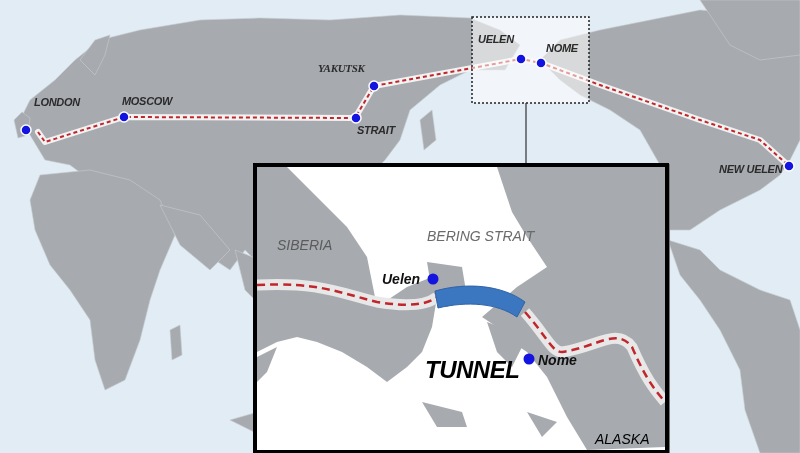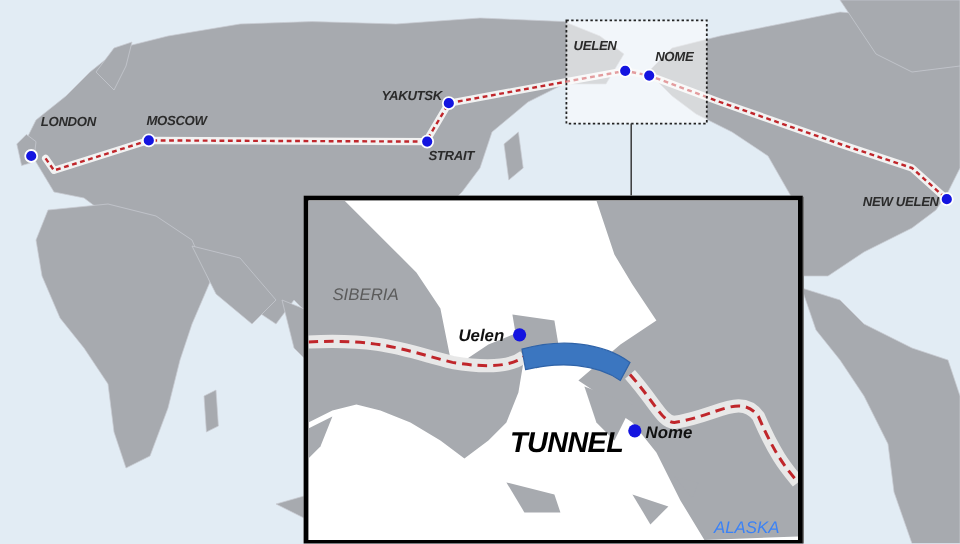--- a/index.html
+++ b/index.html
@@ -56,21 +56,21 @@
       <circle cx="374" cy="86" r="5"></circle>
       <circle cx="521" cy="59" r="5"></circle>
       <circle cx="541" cy="63" r="5"></circle>
       <circle cx="789" cy="166" r="5"></circle>
     </g>
   </svg>
 
   <span class="lbl city" style="left:34px;top:96px;">LONDON</span>
   <span class="lbl city" style="left:122px;top:95px;font-style:italic;">MOSCOW</span>
   <span class="lbl city" style="left:357px;top:124px;">STRAIT</span>
-  <span class="lbl city" style="left:318px;top:74px;">YAKUTSK</span>
+  <span class="lbl city" style="left:318px;top:62px;font-family:Liberation Serif, serif;">YAKUTSK</span>
   <span class="lbl city" style="left:478px;top:33px;">UELEN</span>
   <span class="lbl city" style="left:546px;top:42px;">NOME</span>
   <span class="lbl city" style="left:719px;top:163px;">NEW UELEN</span>
 
   <div class="inset">
     <svg width="408" height="283" viewBox="0 0 408 283">
       <g fill="#a7aaaf">
         <path d="M0 0 L30 0 L50 20 L70 40 L90 60 L110 90 L120 140 L150 120 L175 110 L180 130 L175 160 L165 185 L150 200 L130 215 L110 200 L85 185 L60 175 L40 170 L20 175 L0 185 Z"></path>
         <path d="M0 190 L20 180 L10 205 L0 215 Z"></path>
         <path d="M170 95 L205 100 L210 130 L190 140 L175 125 Z"></path>
@@ -84,18 +84,19 @@
       <path d="M0 118 C60 115 80 125 120 135 C150 140 170 138 180 130" fill="none" stroke="#e8e8e8" stroke-width="11"></path>
       <path d="M268 145 C290 170 295 185 305 185 C340 180 360 160 375 180 C390 215 400 225 408 235" fill="none" stroke="#e8e8e8" stroke-width="11"></path>
       <path d="M0 118 C60 115 80 125 120 135 C150 140 170 138 180 130" fill="none" stroke="#c0262b" stroke-width="2.5" stroke-dasharray="8,5"></path>
       <path d="M268 145 C290 170 295 185 305 185 C340 180 360 160 375 180 C390 215 400 225 408 235" fill="none" stroke="#c0262b" stroke-width="2.5" stroke-dasharray="8,5"></path>
 
       <path d="M178 124 C210 115 245 118 268 135 L260 150 C240 136 210 134 181 141 Z" fill="#3b76c0" stroke="#2f63a8" stroke-width="1"></path>
       <circle cx="176" cy="112" r="5.5" fill="#1414e0"></circle>
       <circle cx="272" cy="192" r="5.5" fill="#1414e0"></circle>
     </svg>
     <span class="ilbl" style="left:20px;top:70px;font-size:14px;color:#5b5b5b;">SIBERIA</span>
-    <span class="ilbl" style="left:338px;top:264px;font-size:14px;color:#3b82f6;">ALASKA</span>
+    <span class="ilbl" style="left:170px;top:61px;font-size:14px;color:#6a6a6a;">BERING STRAIT</span>
+    <span class="ilbl" style="left:338px;top:264px;font-size:14px;color:#000000;">ALASKA</span>
     <span class="ilbl" style="left:125px;top:104px;font-size:14px;font-weight:bold;color:#111;">Uelen</span>
     <span class="ilbl" style="left:281px;top:185px;font-size:14px;font-weight:bold;color:#111;">Nome</span>
     <span class="ilbl" style="left:168px;top:189px;font-size:24px;font-weight:bold;color:#000000;letter-spacing:-0.5px;">TUNNEL</span>
   </div>
 </div>
 
 </body></html>

